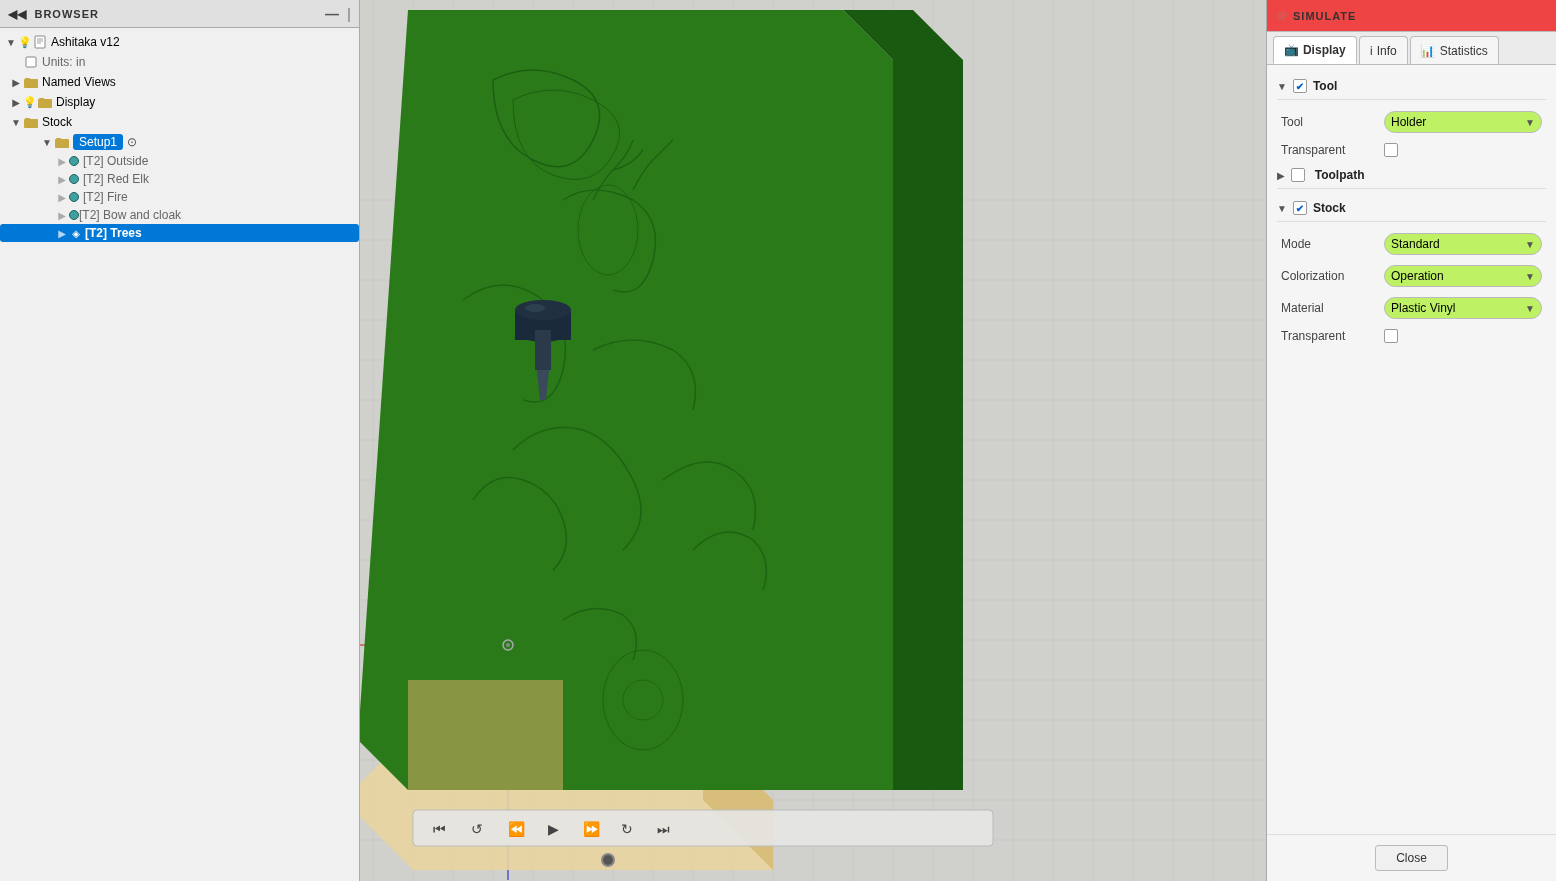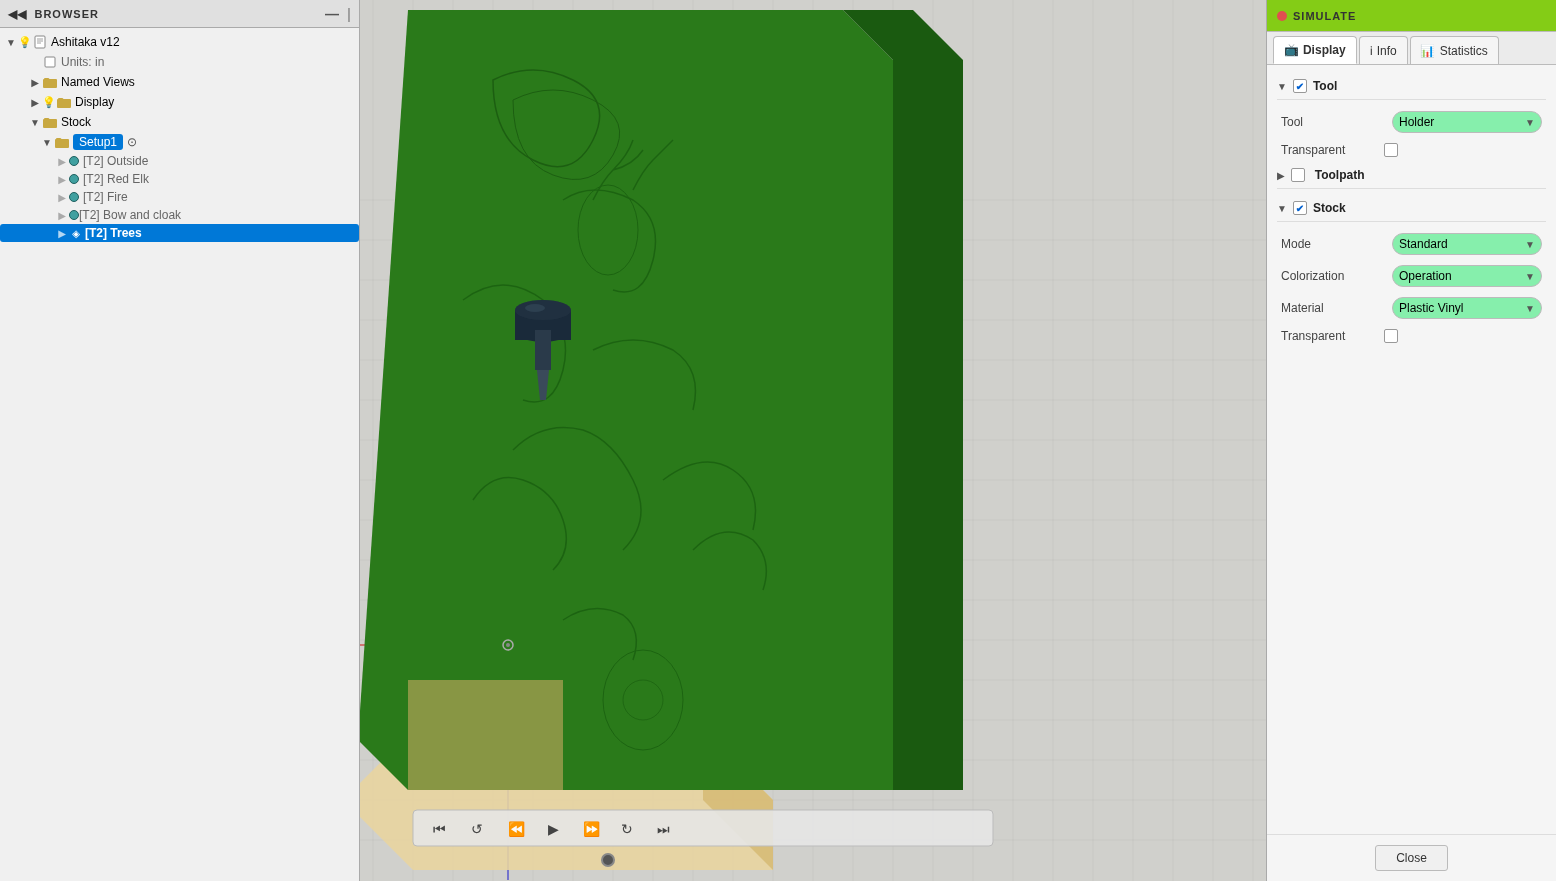--- a/index.html
+++ b/index.html
@@ -40,21 +40,21 @@
     }
     .tree-item.selected { background: #0078d7; color: white; border-radius: 3px; }
     .tree-arrow {
       width: 14px; height: 14px;
       display: inline-flex; align-items: center; justify-content: center;
       color: #555; font-size: 10px; flex-shrink: 0;
     }
     .tree-arrow.expanded { transform: rotate(0deg); }
     .tree-icon { width: 16px; height: 16px; display: inline-flex; align-items: center; justify-content: center; margin-right: 3px; flex-shrink: 0; }
     .tree-label { font-size: 12px; }
-    .indent-1 { padding-left: 28px; }
+    .indent-1 { padding-left: 9px; }
     .indent-2 { padding-left: 40px; }
     .indent-3 { padding-left: 55px; }
 
     
     #viewport {
       flex: 1;
       height: 100%;
       position: relative;
       background: linear-gradient(135deg, #d8d8d8 0%, #c0c0c0 100%);
       overflow: hidden;
@@ -63,21 +63,21 @@
     
     #simulate-panel {
       width: 290px;
       height: 100%;
       background: #f5f5f5;
       border-left: 1px solid #aaa;
       display: flex;
       flex-direction: column;
     }
     #simulate-header {
-      background: #84cc16;
+      background: #ef4444;
       border-bottom: 1px solid #bbb;
       padding: 6px 10px;
       display: flex;
       align-items: center;
       gap: 6px;
       font-size: 12px;
       font-weight: bold;
       color: #333;
       height: 32px;
     }
@@ -119,28 +119,27 @@
     }
     .section-arrow { font-size: 10px; color: #555; }
     .prop-row {
       display: flex; align-items: center;
       padding: 5px 4px;
       gap: 8px;
     }
     .prop-label { color: #444; font-size: 12px; width: 95px; flex-shrink: 0; }
     .prop-value {
       flex: 1;
-      background: #86efac;
+      background: #bef264;
       border: 1px solid #bbb;
       border-radius: 11px;
       padding: 3px 6px;
       font-size: 12px;
       display: flex; align-items: center; justify-content: space-between;
       cursor: pointer;
-      margin-left: 8px;
     }
     .prop-value .dropdown-arrow { font-size: 10px; color: #555; }
     .prop-checkbox {
       width: 14px; height: 14px;
       border: 1px solid #999;
       background: #fff;
       display: inline-block;
       border-radius: 2px;
     }
 

